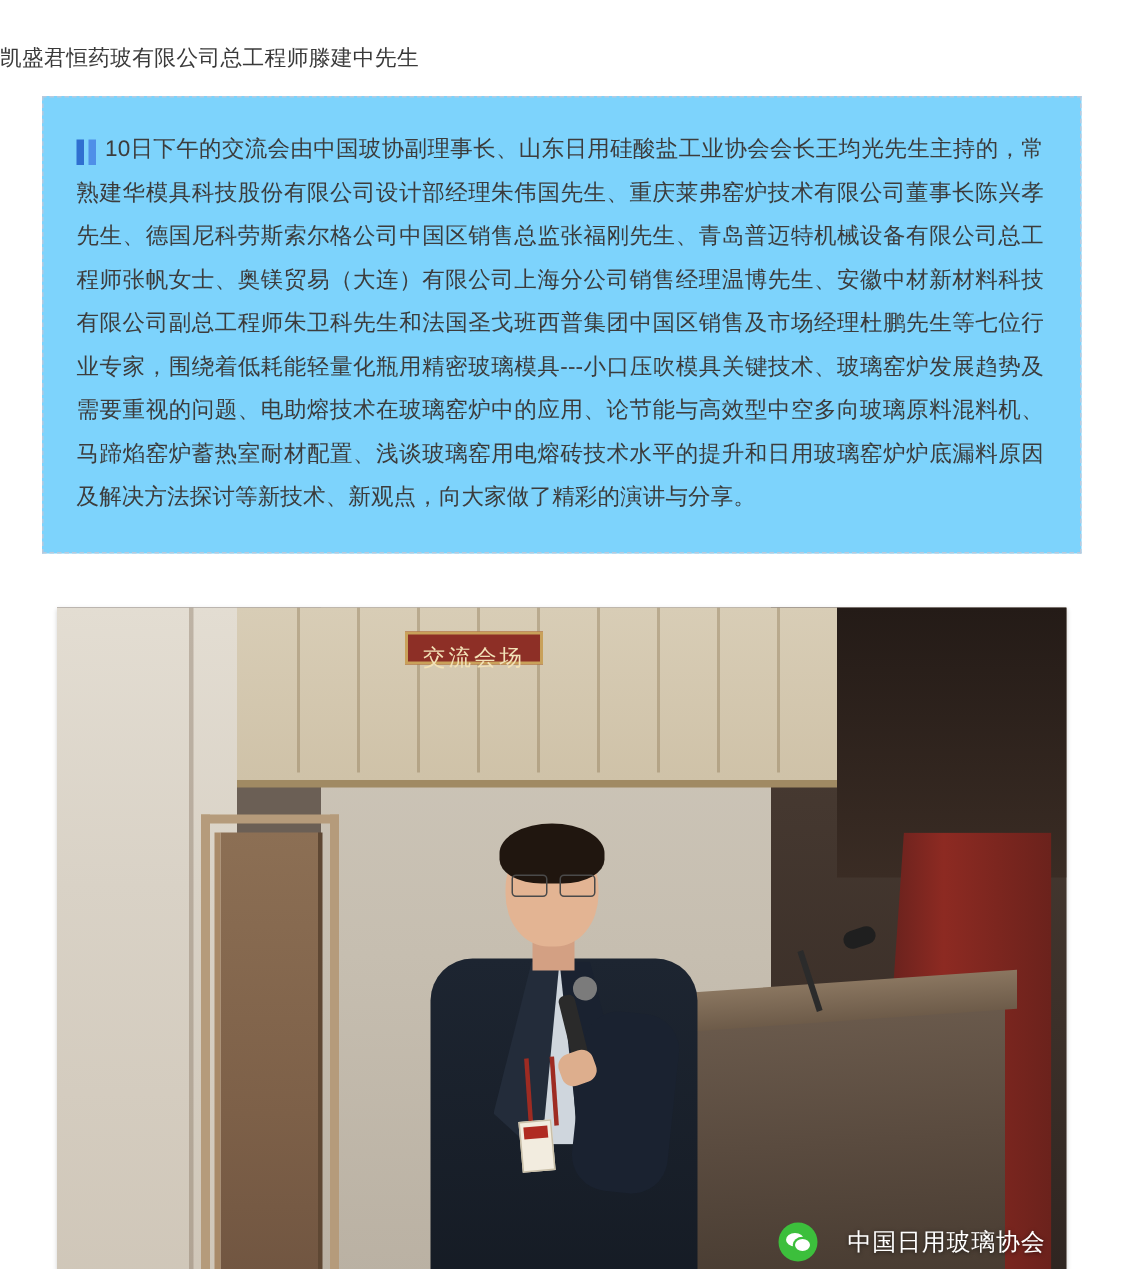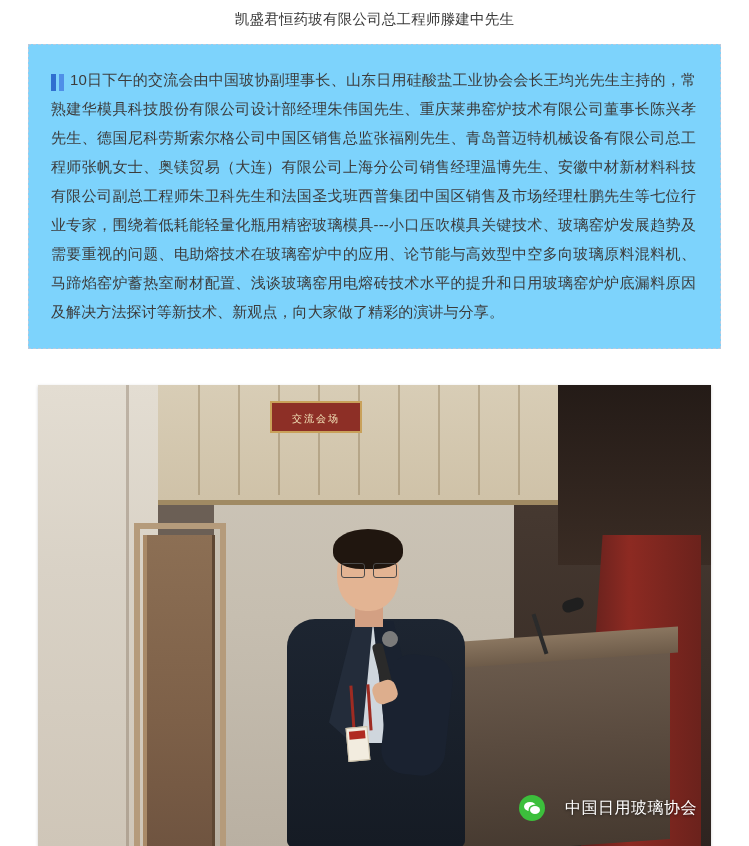--- a/index.html
+++ b/index.html
@@ -16,26 +16,27 @@
     position: relative;
     overflow: hidden;
   }
   .page {
     width: 749px;
     height: 846px;
     position: relative;
     background: #fff;
   }
   .top-caption {
-    text-align: center;
+    text-align: left;
     font-size: 14.5px;
     line-height: 22px;
     color: #3a3a3a;
     padding-top: 8px;
     letter-spacing: 0.2px;
+    margin-top: 20px;
   }
   .quote-box {
     margin: 14px 28px 0 28px;
     border: 1px dashed #b9c9dc;
     background: #7dd3fc;
     padding: 20px 24px 22px 22px;
     position: relative;
   }
   .quote-text {
     font-size: 15px;
@@ -127,25 +128,25 @@
     border-bottom: 5px solid #a08a63;
   }
   .panel-top .slat {
     position: absolute;
     top: 0; bottom: 5px; width: 2px;
     background: rgba(130,105,70,0.35);
   }
   .banner {
     position: absolute;
     left: 232px; top: 16px;
-    width: 92px; height: 32px;
+    width: 92px; height: 22px;
     background: #8d2f26;
     border: 2px solid #c9a15a;
     color: #f2e2b8;
-    font-size: 10px;
+    font-size: 15px;
     line-height: 32px;
     text-align: center;
     letter-spacing: 2px;
     font-family: "Liberation Serif", "DejaVu Serif", serif;
   }
   .ceiling-dark {
     position: absolute;
     left: 520px; top: 0;
     width: 153px; height: 180px;
     background: linear-gradient(180deg, #241b17 0%, #3a2c24 100%);

